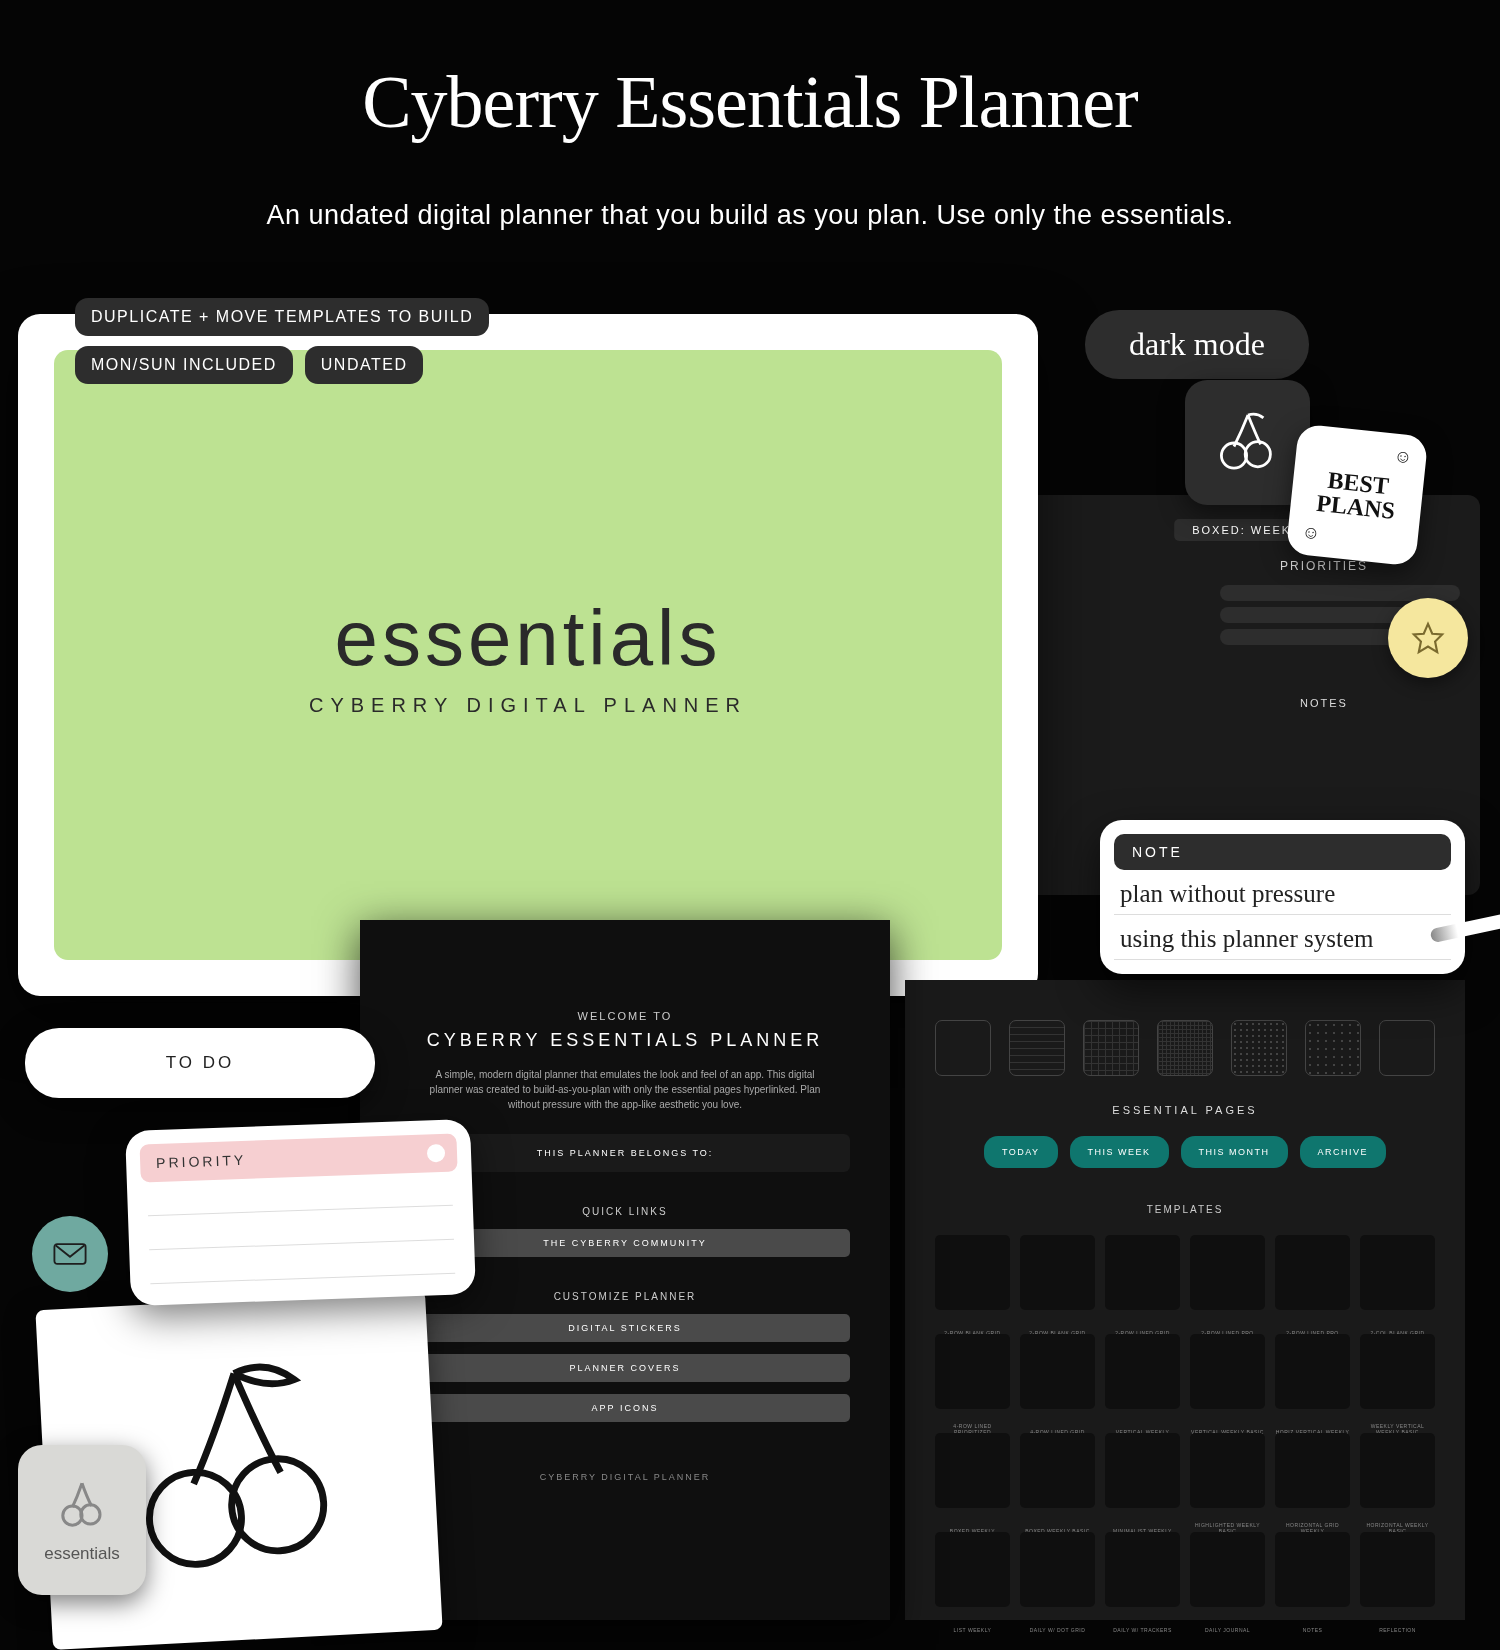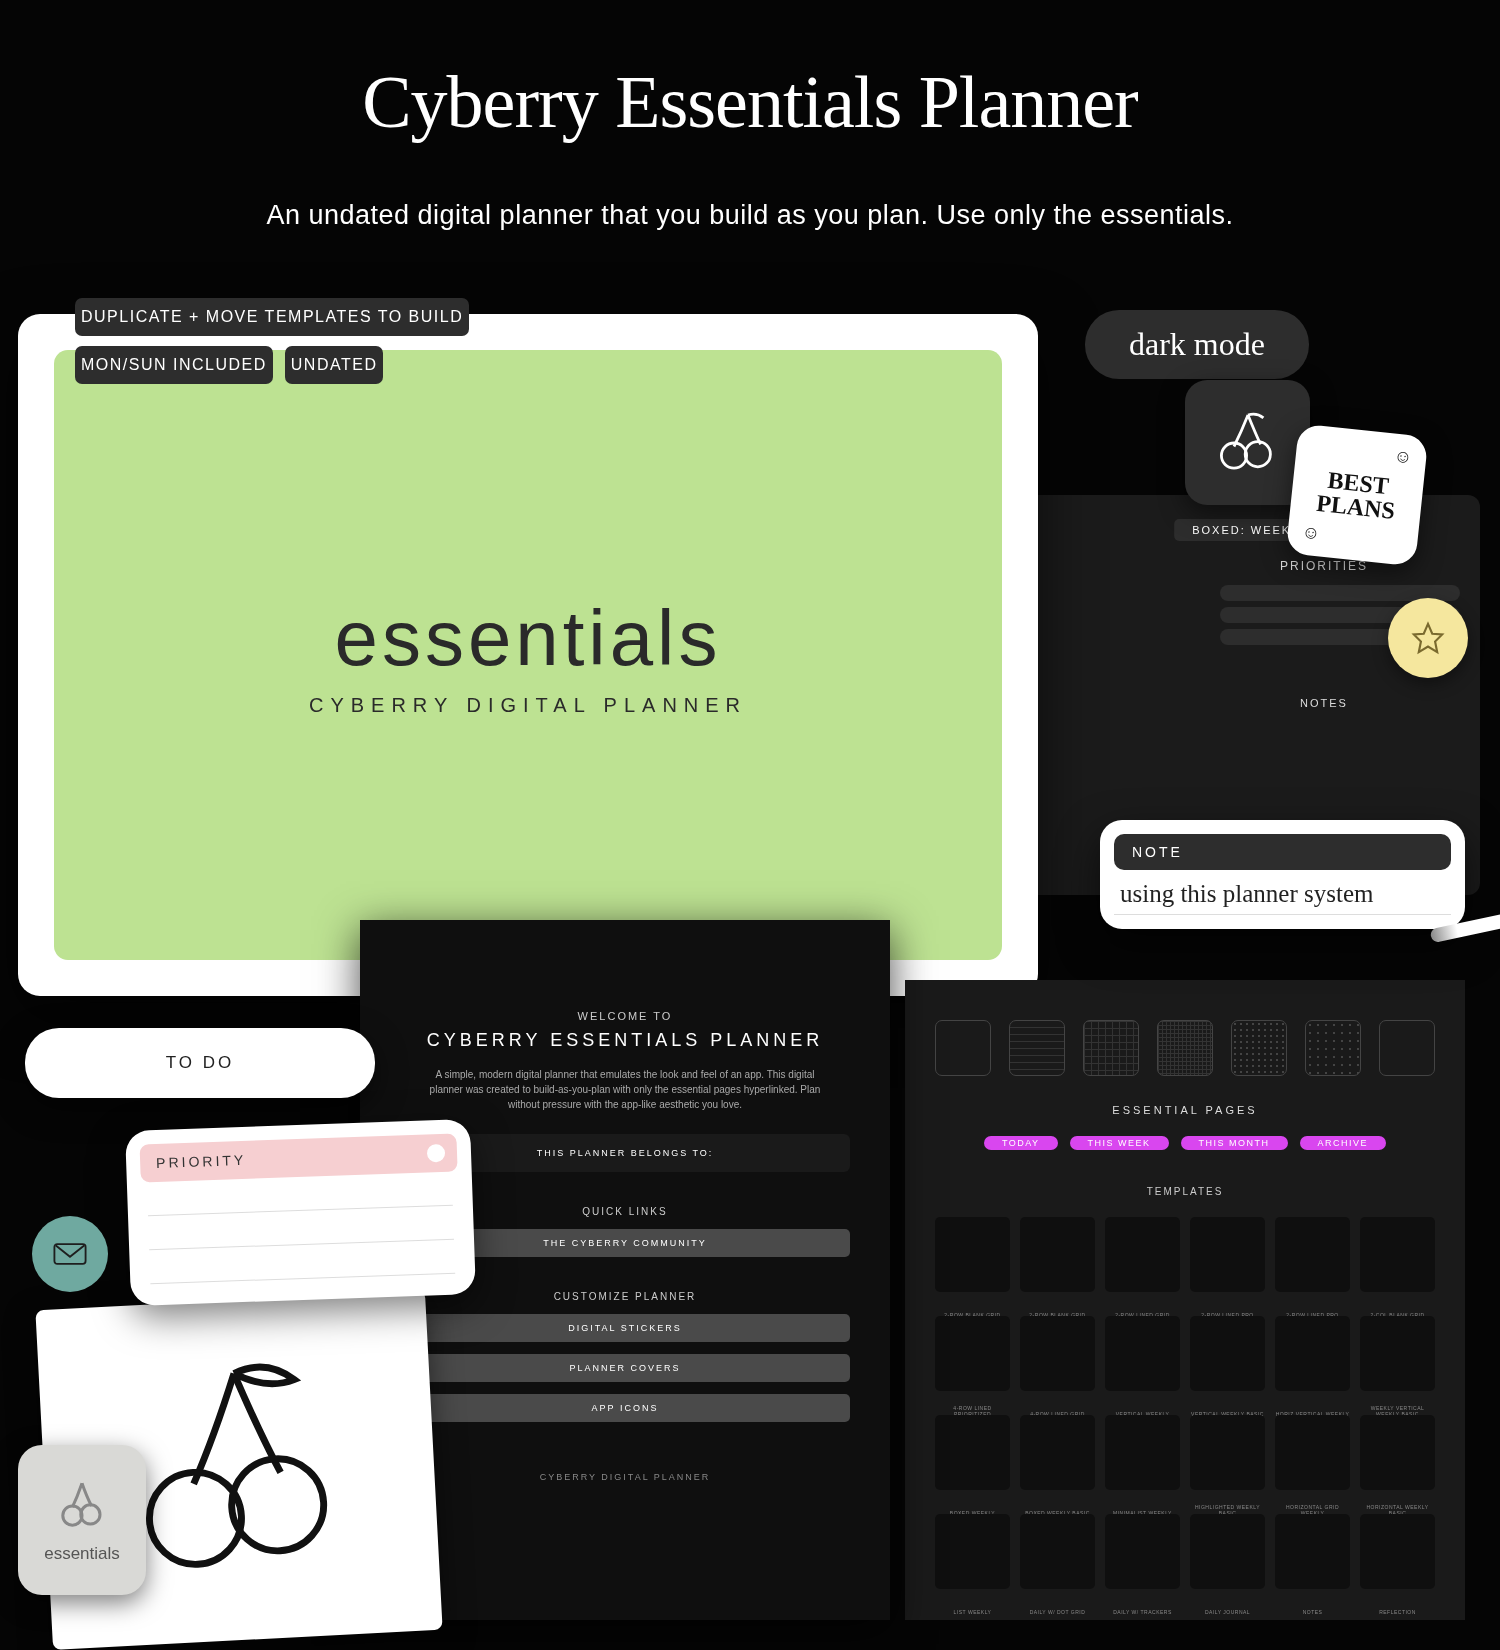--- a/index.html
+++ b/index.html
@@ -26,22 +26,22 @@
       margin-top: 55px;
       font-weight: 300;
       letter-spacing: 0.5px;
     }
     .badge {
       display: inline-block;
       background: #2d2d2d;
       color: #fff;
       font-size: 16px;
       letter-spacing: 1.5px;
-      padding: 10px 6px;
-      border-radius: 7px;
+      padding: 10px 16px;
+      border-radius: 13px;
       font-weight: 500;
     }
     .badge-group { position: absolute; top: 298px; left: 75px; z-index: 10; }
     .badge-group .row2 { margin-top: 10px; display: flex; gap: 12px; }
     
     .planner-cover {
       position: absolute;
       top: 314px;
       left: 18px;
       width: 1020px;
@@ -296,24 +296,24 @@
     }
     .pattern-row { display: flex; gap: 18px; justify-content: center; margin-bottom: 28px; }
     .pattern {
       width: 56px; height: 56px;
       border: 1px solid #444;
       border-radius: 7px;
     }
     .tp-label { font-size: 11px; letter-spacing: 3px; text-align: center; color: #ddd; }
     .pill-row { display: flex; gap: 12px; justify-content: center; margin-top: 20px; }
     .pill {
-      background: #d946ef;
+      background: #0f766e;
       font-size: 9px;
       letter-spacing: 1.5px;
-      padding: 2px 18px;
+      padding: 11px 18px;
       border-radius: 14px;
     }
     .template-grid {
       display: grid;
       grid-template-columns: repeat(6, 1fr);
       gap: 10px;
       margin-top: 20px;
     }
     .tmpl {
       aspect-ratio: 1/1;
@@ -488,20 +488,21 @@
 </div>
 
 <div class="star-badge">
   <svg viewBox="0 0 24 24" fill="none" stroke="#7a6a2e" stroke-width="1.5">
     <polygon points="12,2 15,9 22,9.5 17,14.5 18.5,22 12,18 5.5,22 7,14.5 2,9.5 9,9"></polygon>
   </svg>
 </div>
 
 <div class="note-card">
   <div class="note-header">NOTE</div>
+  <div class="note-line">plan without pressure</div>
   <div class="note-line">using this planner system</div>
 </div>
 <div class="pen"></div>
 
 <div class="welcome-panel">
   <div class="wp-small">WELCOME TO</div>
   <div class="wp-title">CYBERRY ESSENTIALS PLANNER</div>
   <div class="wp-desc">A simple, modern digital planner that emulates the look and feel of an app. This digital planner was created to build-as-you-plan with only the essential pages hyperlinked. Plan without pressure with the app-like aesthetic you love.</div>
   <div class="wp-row dark">THIS PLANNER BELONGS TO:</div>
   <div class="wp-section-label">QUICK LINKS</div>

